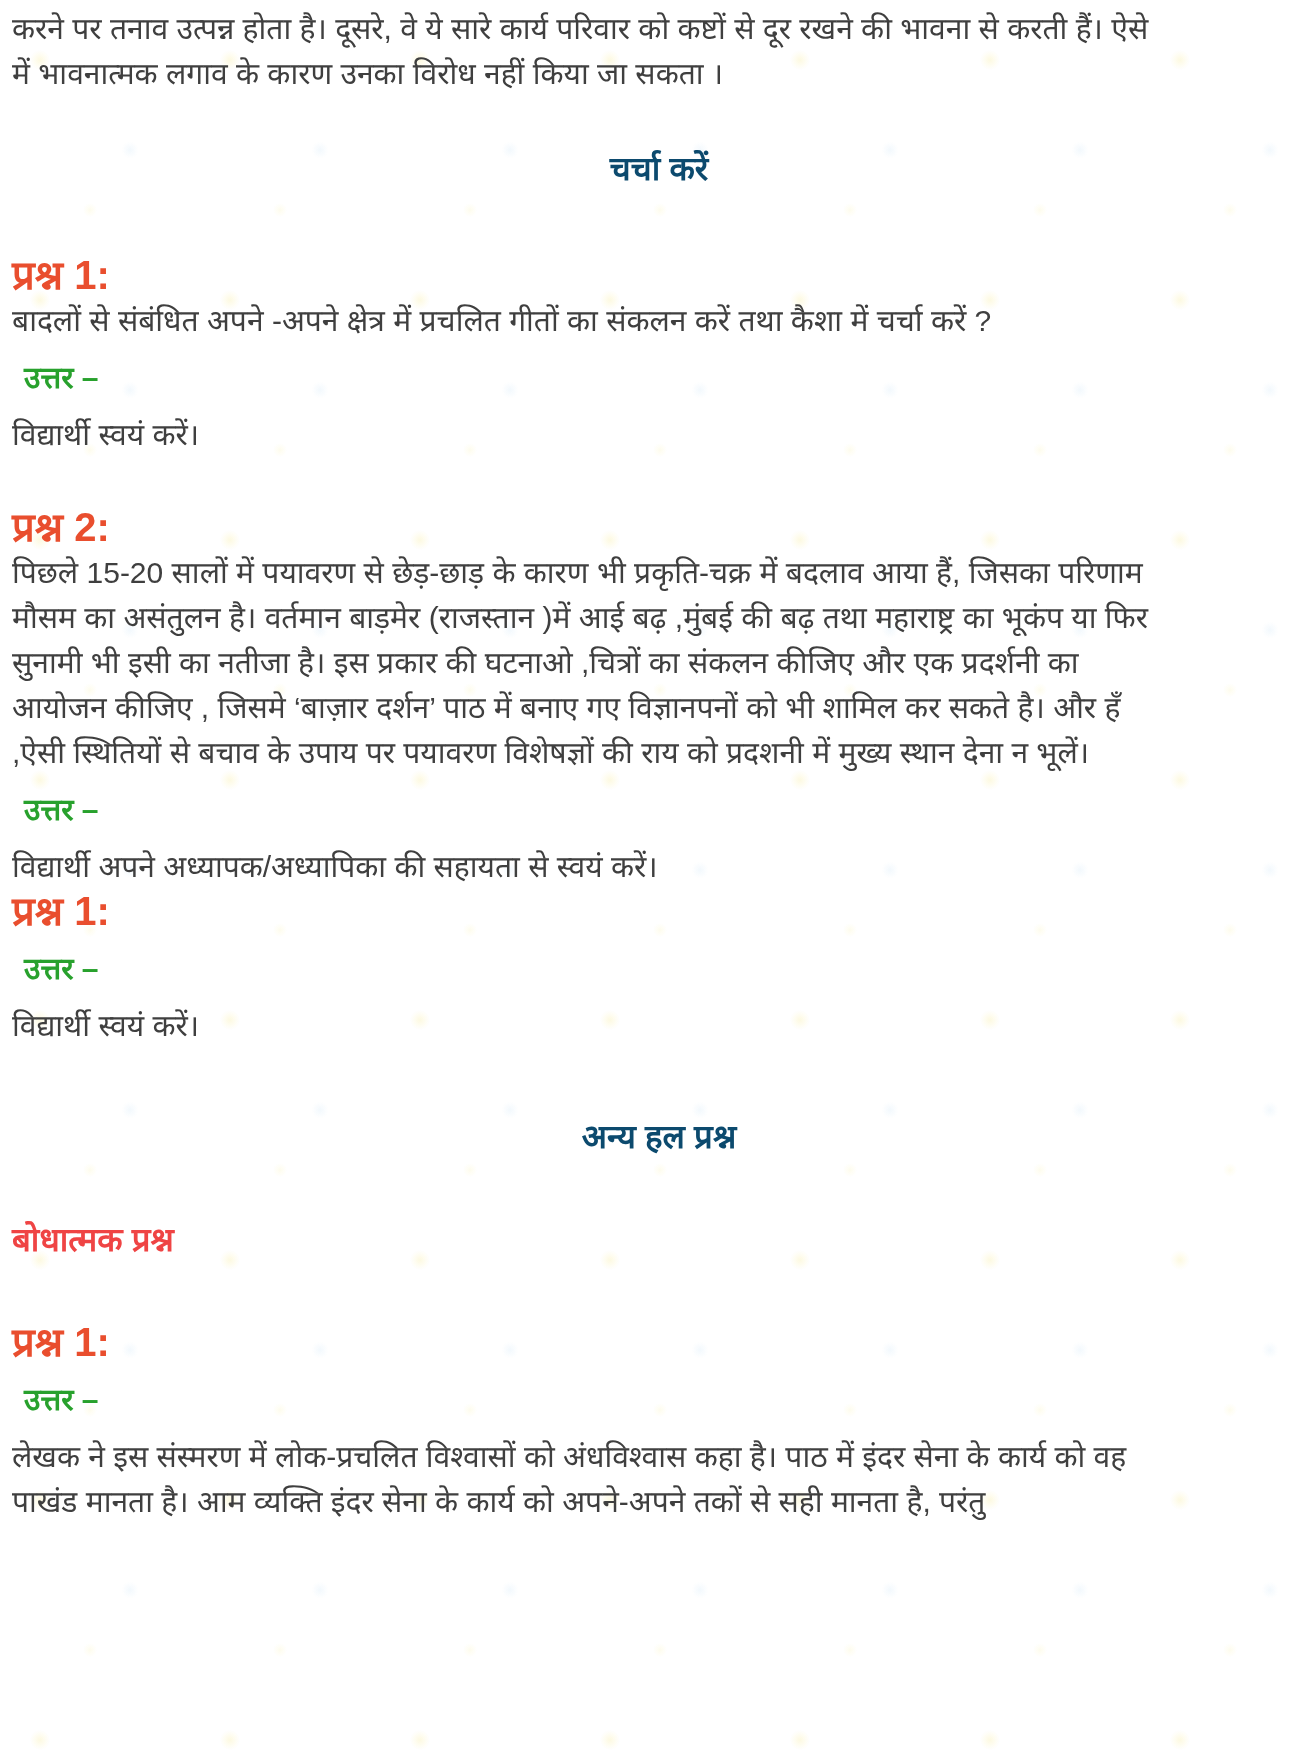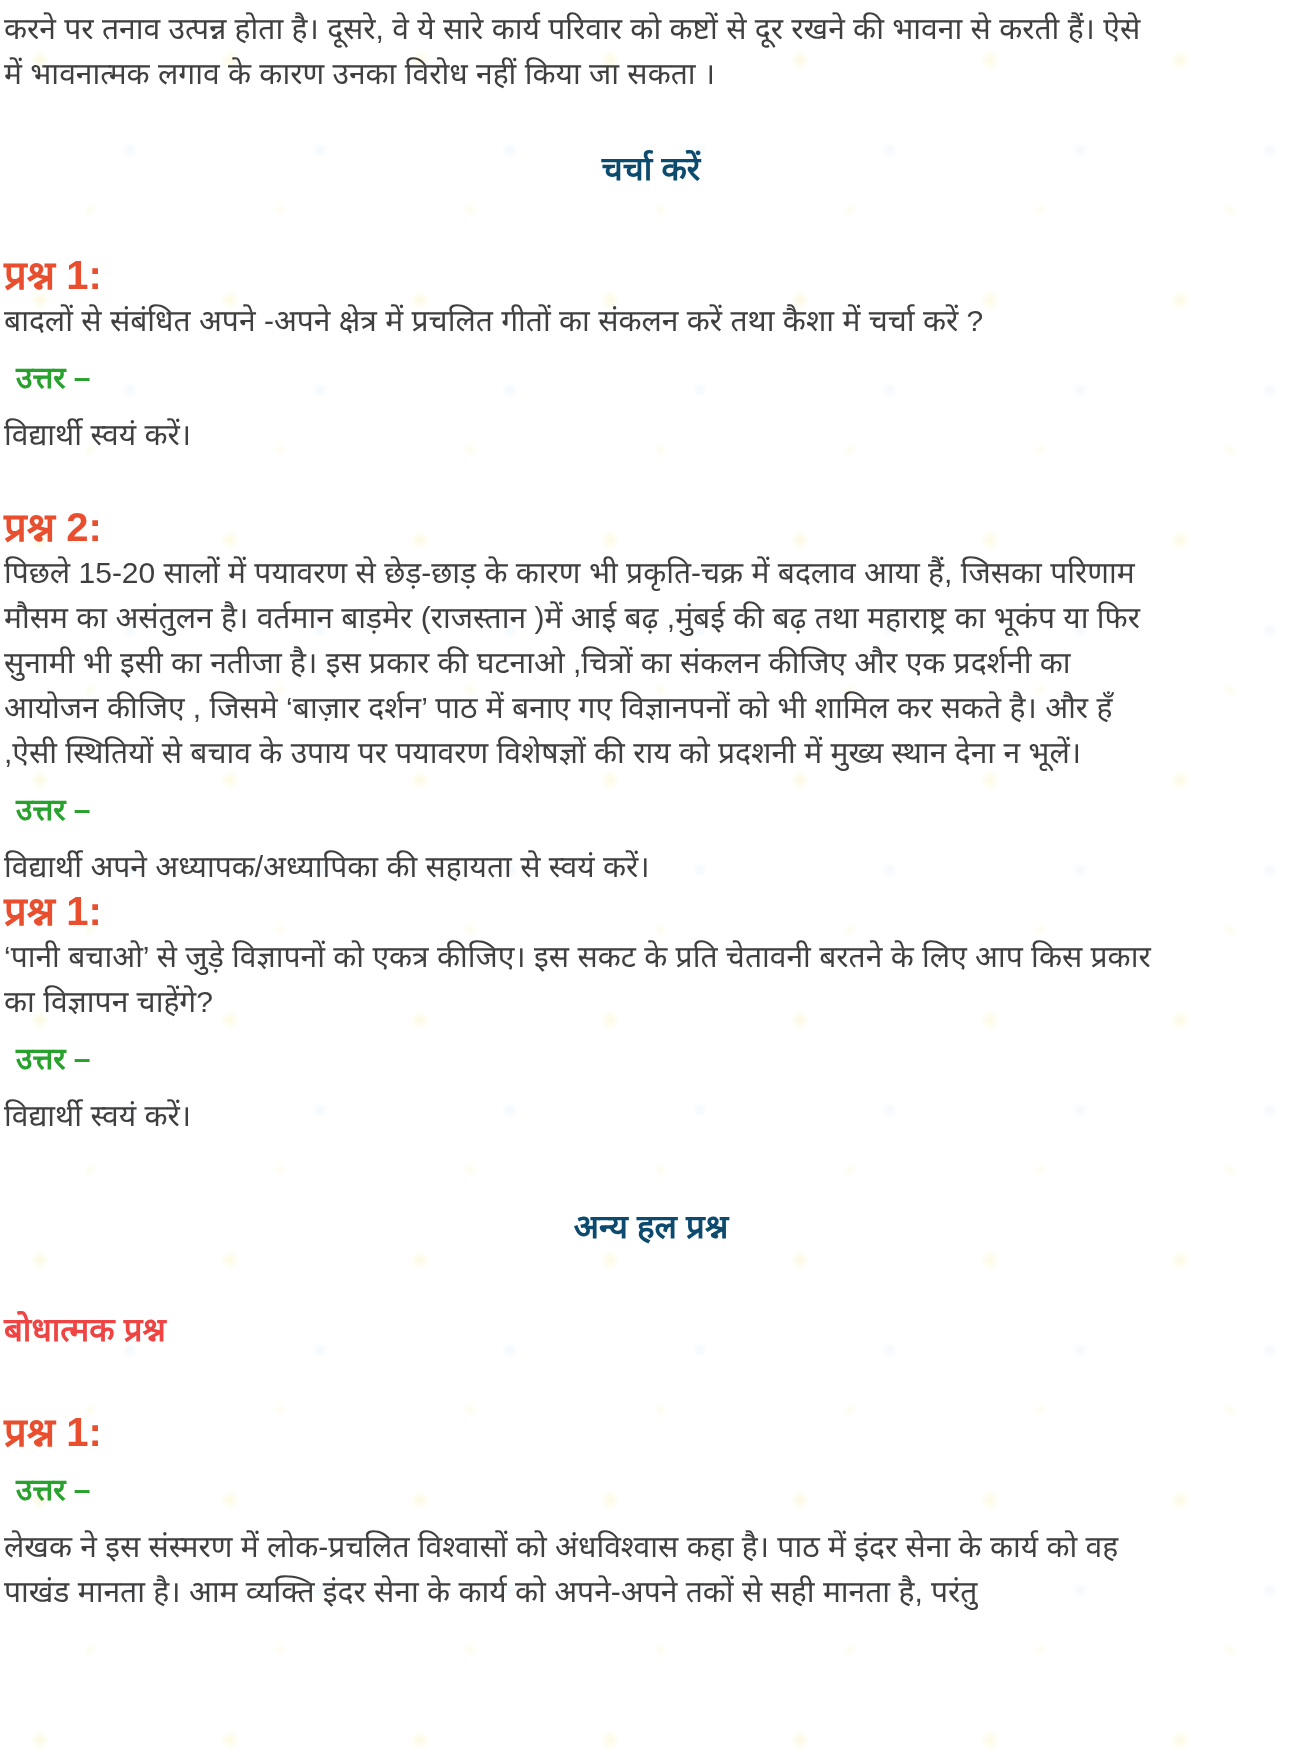--- a/index.html
+++ b/index.html
@@ -14,21 +14,21 @@
       radial-gradient(circle 12px at 130px 150px, rgba(215,235,250,0.30) 0, rgba(215,235,250,0) 70%),
       radial-gradient(circle 10px at 90px 210px, rgba(250,244,190,0.28) 0, rgba(250,244,190,0) 70%);
     background-size: 190px 240px;
     font-family: "Liberation Sans", "DejaVu Sans", sans-serif;
     color: #3f3f3f;
   }
   .page {
     width: 1174px;
     height: 1762px;
     box-sizing: border-box;
-    padding: 6px 0 0 4px;
+    padding: 6px 0 0 12px;
   }
   .content { width: 1294px; }
   .body-text {
     width: 1160px;
     margin: 0;
     font-size: 30px;
     line-height: 45px;
     font-weight: 400;
     color: #3f3f3f;
   }
@@ -93,21 +93,20 @@
     <div class="qa-gap">
       <p class="q-label">प्रश्न 2:</p>
       <p class="body-text">पिछले 15-20 सालों में पयावरण से छेड़-छाड़ के कारण भी प्रकृति-चक्र में बदलाव आया हैं, जिसका परिणाम मौसम का असंतुलन है। वर्तमान बाड़मेर (राजस्तान )में आई बढ़ ,मुंबई की बढ़ तथा महाराष्ट्र का भूकंप या फिर सुनामी भी इसी का नतीजा है। इस प्रकार की घटनाओ ,चित्रों का संकलन कीजिए और एक प्रदर्शनी का आयोजन कीजिए , जिसमे ‘बाज़ार दर्शन’ पाठ में बनाए गए विज्ञानपनों को भी शामिल कर सकते है। और हँ ,ऐसी स्थितियों से बचाव के उपाय पर पयावरण विशेषज्ञों की राय को प्रदशनी में मुख्य स्थान देना न भूलें।</p>
       <p class="a-label">उत्तर –</p>
       <p class="body-text">विद्यार्थी अपने अध्यापक/अध्यापिका की सहायता से स्वयं करें।</p>
     </div>
 
 
     <div>
       <p class="q-label">प्रश्न 1:</p>
-      <p class="body-text">‘पानी बचाओ’ से जुड़े विज्ञापनों को एकत्र कीजिए। इस सकट के प्रति चेतावनी बरतने के लिए आप किस प्रकार का विज्ञापन चाहेंगे?</p>
       <p class="a-label">उत्तर –</p>
       <p class="body-text">विद्यार्थी स्वयं करें।</p>
     </div>
 
     <h2 class="heading-center mt-heading3">अन्य हल प्रश्न</h2>
 
     <h3 class="heading-left mt-heading4">बोधात्मक प्रश्न</h3>
 
     <div class="mt-lastqa">
       <p class="q-label">प्रश्न 1:</p>

